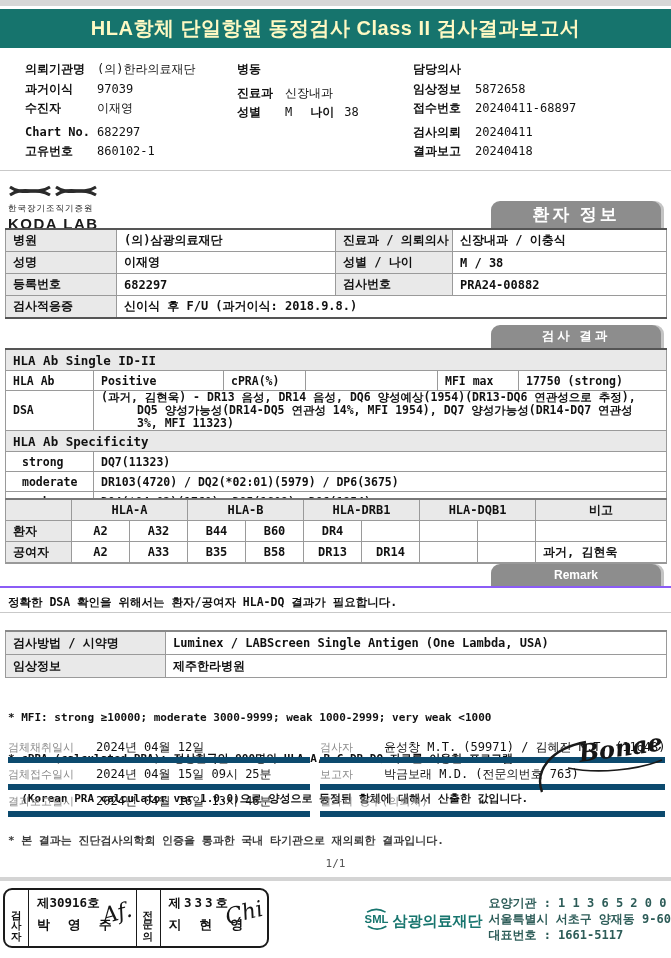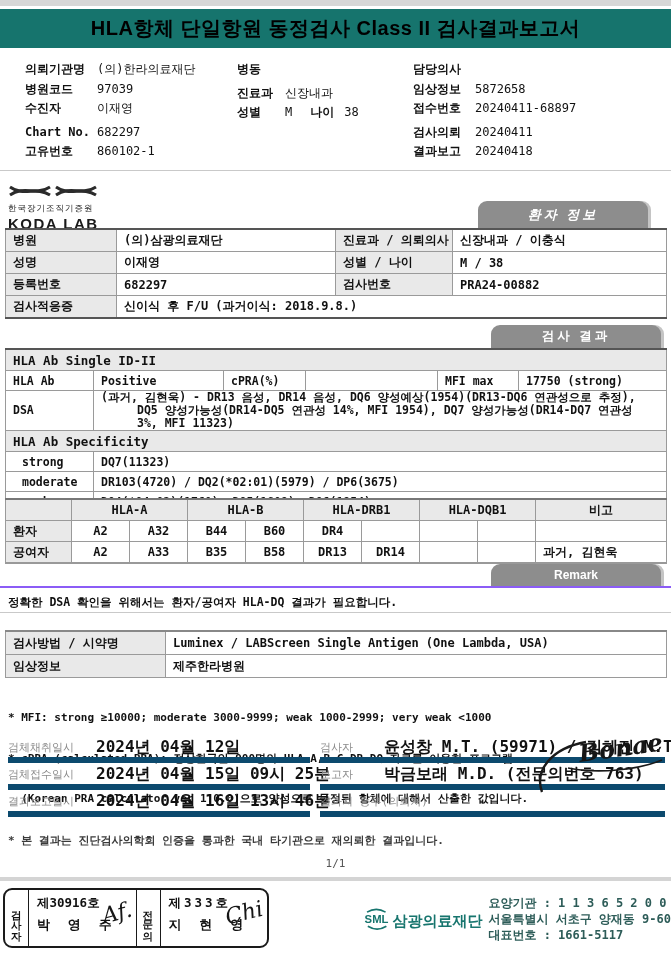--- a/index.html
+++ b/index.html
@@ -1,20 +1,20 @@
 <!DOCTYPE html>
 <html><head>
 <meta charset="utf-8">
 <style>
   html,body{margin:0;padding:0;background:#fff;}
   #page{position:relative;width:671px;height:958px;background:#fff;overflow:hidden;
         font-family:"DejaVu Sans Mono",monospace;color:#111;}
   .abs{position:absolute;}
   .top-strip{left:0;top:0;width:671px;height:6px;background:#d7d7d7;}
-  .title-bar{left:0;top:9px;width:671px;height:39px;background:#16746d;color:#000000;
+  .title-bar{left:0;top:9px;width:671px;height:39px;background:#16746d;color:#fef9c3;
              font-family:"Liberation Sans",sans-serif;font-weight:bold;font-size:20px;
              text-align:center;line-height:39px;letter-spacing:0.5px;}
   
   .req-col{top:60px;font-size:12px;line-height:19.5px;}
   .req-row{display:flex;white-space:nowrap;}
   .req-label{font-weight:bold;flex:none;}
   .c1{left:25px;width:215px;} .c1 .req-label{width:72px;}
   .c2{left:237px;width:175px;} .c2 .req-label{width:48px;}
   .c3{left:413px;width:255px;} .c3 .req-label{width:62px;}
   .gap{margin-top:4px;}
@@ -24,21 +24,21 @@
   .koda{left:8px;top:183px;width:102px;border-bottom:2px solid #888;padding-bottom:3px;}
   .koda-kr{font-size:8.5px;letter-spacing:1px;color:#222;margin-top:1px;}
   .koda-en{font-size:15px;font-weight:bold;letter-spacing:1.5px;color:#1a1a1a;
            font-family:"Liberation Sans",sans-serif;}
   .koda-tag{height:3px;width:86px;margin-top:2px;
             background:repeating-linear-gradient(90deg,#9a9a9a 0 3px,transparent 3px 6px);}
   
   .tab{width:170px;background:#8d8d8d;color:#fff;font-weight:bold;text-align:center;
        border-radius:9px 9px 0 0;font-family:"Liberation Sans",sans-serif;
        box-shadow:3px 0 0 #c4c4c4;}
-  .tab-patient{left:478px;top:201px;height:27px;line-height:27px;font-size:13px;letter-spacing:3px;font-style:italic;}
+  .tab-patient{left:491px;top:201px;height:27px;line-height:27px;font-size:17px;letter-spacing:3px;}
   .tab-result{left:491px;top:325px;height:23px;line-height:23px;font-size:12.5px;letter-spacing:3px;}
   .tab-remark{left:491px;top:564px;height:22px;line-height:22px;font-size:12px;}
   
   table{border-collapse:collapse;table-layout:fixed;}
   .tbl{position:absolute;left:5px;width:661px;}
   .tbl td{border:1px solid #9a9a9a;padding:0 7px;overflow:hidden;white-space:nowrap;
           font-size:12px;font-weight:600;}
   .lbl{background:#e9e9e9;font-weight:bold !important;}
   .patient-tbl{top:228px;border-top:2px solid #555;border-bottom:2px solid #555;}
   .patient-tbl td{height:21px;}
@@ -59,21 +59,21 @@
   .notes{left:8px;top:684px;font-size:11px;line-height:13.5px;font-weight:600;white-space:pre;}
   
   .sign-col{top:737px;font-size:12px;}
   .sign-left{left:8px;width:302px;}
   .sign-right{left:320px;width:345px;}
   .sign-row{display:flex;align-items:center;border-bottom:6px solid #0c4a6e;height:20px;
             margin-bottom:1px;white-space:nowrap;}
   .sign-label{color:#8a8a8a;font-size:11px;flex:none;}
   .sign-left .sign-label{width:88px;}
   .sign-right .sign-label{width:64px;}
-  .sign-value{font-weight:bold;font-size:16px;}
+  .sign-value{font-weight:normal;font-size:12px;}
   .sig-bonae{left:528px;top:730px;width:140px;height:70px;}
   .footer-note{left:8px;top:833px;font-size:11px;color:#3a3a3a;font-weight:600;}
   .page-num{left:0;top:857px;width:671px;text-align:center;font-size:11px;color:#555;}
   .bottom-strip{left:0;top:877px;width:671px;height:4px;background:#d4d4d4;}
   
   .stamp{left:3px;top:888px;width:266px;height:60px;border:2px solid #1a1a1a;border-radius:9px;
          display:flex;align-items:stretch;box-sizing:border-box;background:#fff;}
   .stamp-role{width:23px;display:flex;justify-content:center;align-items:center;
               font-size:10.5px;font-weight:bold;border-right:1px solid #1a1a1a;}
   .stamp-role span{writing-mode:vertical-rl;text-orientation:upright;letter-spacing:0;line-height:1;}
@@ -96,21 +96,21 @@
 
   <div class="abs top-strip"></div>
   <div class="abs title-bar">HLA항체 단일항원 동정검사 Class II 검사결과보고서</div>
 
   <div class="abs req-col c1">
     <div class="req-row">
       <span class="req-label">의뢰기관명</span>
       <span class="req-value">(의)한라의료재단</span>
     </div>
     <div class="req-row">
-      <span class="req-label">병원코드</span>
+      <span class="req-label">과거이식</span>
       <span class="req-value">97039</span>
     </div>
     <div class="req-row">
       <span class="req-label">수진자</span>
       <span class="req-value">이재영</span>
     </div>
     <div class="req-row gap">
       <span class="req-label">Chart No.</span>
       <span class="req-value">682297</span>
     </div>

